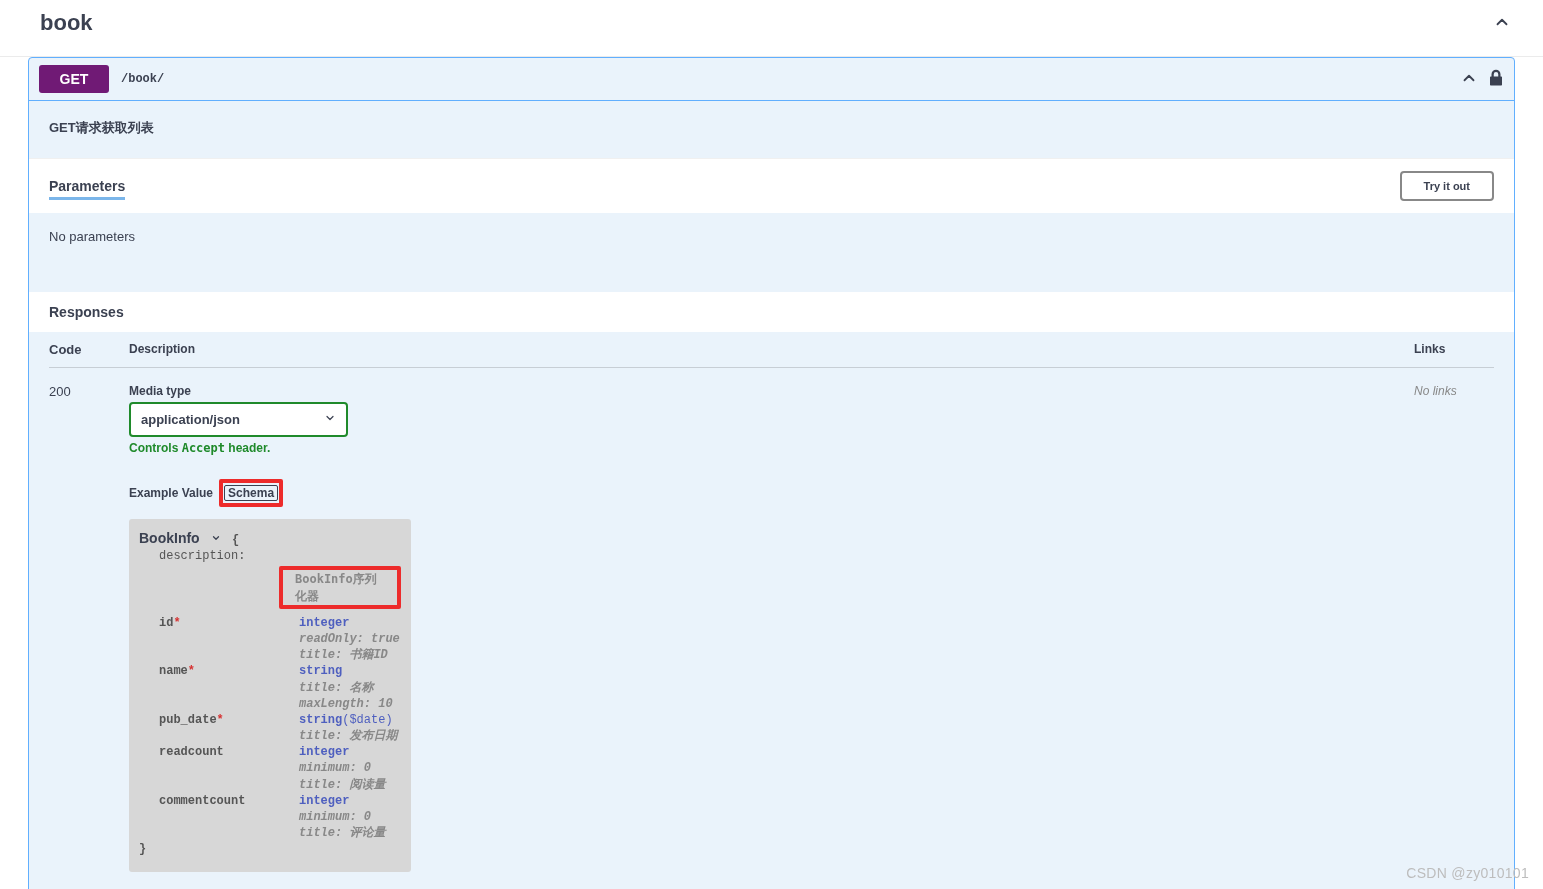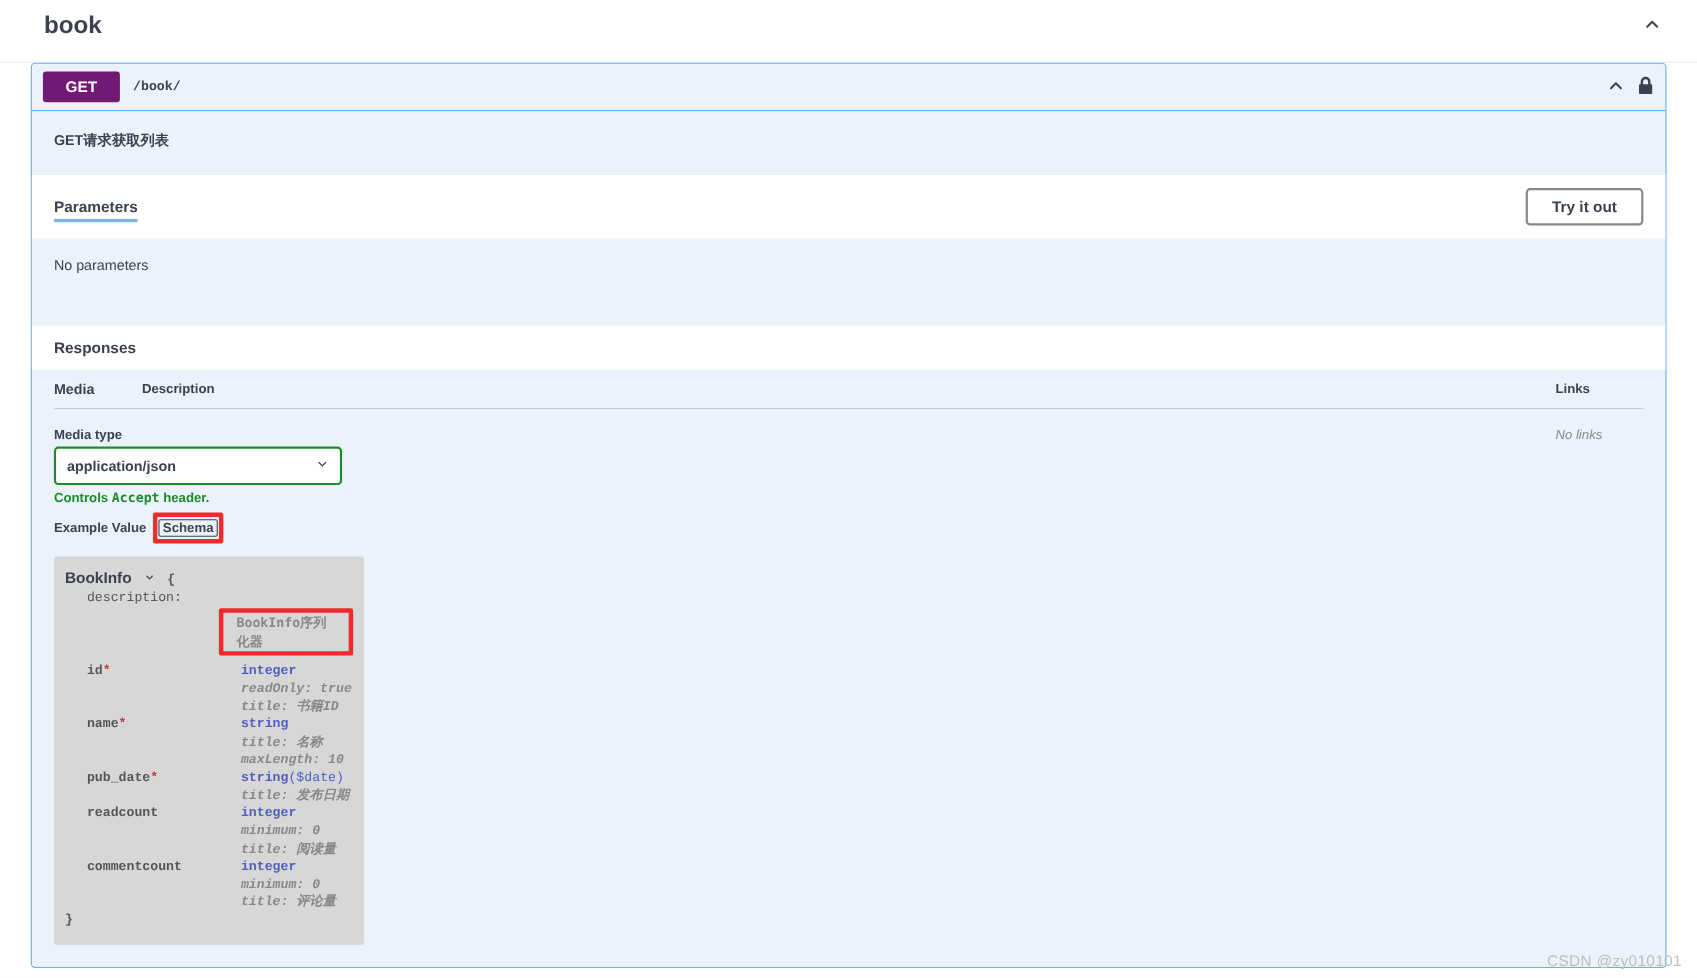--- a/index.html
+++ b/index.html
@@ -12,34 +12,34 @@
 .method { background: #701a75; color: #fff; font-weight: 700; font-size: 14px; padding: 6px 16px; border-radius: 3px; min-width: 70px; text-align: center; margin-right: 12px; font-family: sans-serif; }
 .path { font-family: ui-monospace, "Courier New", monospace; font-weight: 700; font-size: 12px; color: #3b4151; flex: 1; }
 .op-right { display: flex; align-items: center; gap: 10px; }
 .lock-icon svg { width: 16px; height: 18px; }
 .op-body { }
 .desc-block { padding: 18px 20px 21px 20px; font-size: 13px; font-weight: bold; }
 .section-hdr { display: flex; justify-content: space-between; align-items: center; padding: 12px 20px; background: #fff; border-top: 1px solid rgba(0,0,0,.06); }
 .section-hdr.resp { background: transparent; border-top: none; }
 .section-title { font-size: 14px; font-weight: 700; color: #3b4151; position: relative; }
 .underline-tab { border-bottom: 3px solid #7bb6ea; padding-bottom: 3px; margin-bottom: -12px; display: inline-block; }
-.try-btn { background: #fff; border: 2px solid #888; border-radius: 4px; padding: 7px 22px; font-size: 14px; font-weight: 700; cursor: pointer; color: #3b4151; }
+.try-btn { background: #fff; border: 2px solid #888; border-radius: 4px; padding: 7px 22px; font-size: 11px; font-weight: 700; cursor: pointer; color: #3b4151; }
 .params-body { padding: 16px 20px 48px 20px; font-size: 13px; background: #eaf3fb; }
 .tbl-hdr { display: flex; padding: 10px 0; border-bottom: 1px solid rgba(0,0,0,.15); margin: 0 20px; }
 .col-code { width: 80px; font-weight: 700; font-size: 13px; }
 .col-desc { flex: 1; font-weight: 700; font-size: 12px; }
 .col-links { width: 80px; font-weight: 700; font-size: 12px; text-align: left; }
 .tbl-row { display: flex; padding: 16px 0 20px 0; margin: 0 20px; font-size: 13px; }
 .tbl-row .col-code { font-weight: 400; }
 .tbl-row .col-links { font-style: italic; font-weight: 400; color: #888; }
 .media-lbl { font-size: 12px; color: #3b4151; margin-bottom: 4px; }
-.media-select { border: 2px solid #1f8a2b; border-radius: 4px; padding: 8px 10px; width: 262px; font-size: 13px; font-weight: 700; color: #3b4151; background: #fff; display: flex; justify-content: space-between; align-items: center; cursor: pointer; }
+.media-select { border: 2px solid #1f8a2b; border-radius: 4px; padding: 8px 10px; width: 219px; font-size: 13px; font-weight: 700; color: #3b4151; background: #fff; display: flex; justify-content: space-between; align-items: center; cursor: pointer; }
 .controls-note { font-size: 12px; color: #1f8a2b; margin-top: 4px; }
 .controls-note .mono { font-family: ui-monospace, monospace; }
-.tabrow { margin-top: 7px; font-size: 12px; display: flex; align-items: center; gap: 6px; }
+.tabrow { margin-top: 24px; font-size: 12px; display: flex; align-items: center; gap: 6px; }
 .tab-inactive { color: #3b4151; cursor: pointer; }
 .schema-hl { border: 4px solid #ed2b2b; padding: 3px 1px; border-radius: 2px; display: inline-block; }
 .schema-link { border: 1px solid #3b4151; border-radius: 2px; padding: 0 3px; font-weight: 700; cursor: pointer; font-size: 12px; }
 .schema-box { background: #d7d7d7; border-radius: 3px; margin-top: 12px; padding: 10px 10px 14px 10px; width: 282px; font-family: ui-monospace, "Courier New", monospace; font-size: 12px; line-height: 1.35; color: #555; }
 .schema-title { font-family: -apple-system, sans-serif; font-weight: 700; font-size: 14px; color: #3b4151; }
 .schema-caret { display: inline-block; margin: 0 4px; }
 .schema-body { padding-left: 20px; }
 .desc-hl { border: 4px solid #ed2b2b; padding: 1px 12px; border-radius: 2px; display: inline-block; background: #d7d7d7; color: #888; font-family: ui-monospace, monospace; }
 .prop-row { display: flex; }
 .prop-name { width: 140px; font-weight: 700; color: #555; }
@@ -88,26 +88,27 @@
       <span class="section-title"><span class="underline-tab">Parameters</span></span>
       <button class="try-btn">Try it out</button>
     </div>
     <div class="params-body">No parameters</div>
 
     <div class="section-hdr resp" style="background:#fff;">
       <span class="section-title">Responses</span>
     </div>
 
     <div class="tbl-hdr">
-      <div class="col-code">Media</div>
+      <div class="col-code">Code</div>
       <div class="col-desc">Description</div>
       <div class="col-links">Links</div>
     </div>
 
     <div class="tbl-row">
+      <div class="col-code">200</div>
       <div class="col-desc">
         <div class="media-lbl">Media type</div>
         <div class="media-select">
           <span>application/json</span>
           <span>
             <svg width="12" height="12" viewBox="0 0 24 24">
                 <path d="M6 9l6 6 6-6" fill="none" stroke="#3b4151" stroke-width="2.4" stroke-linecap="round" stroke-linejoin="round"></path>
               </svg>
           </span>
         </div>

